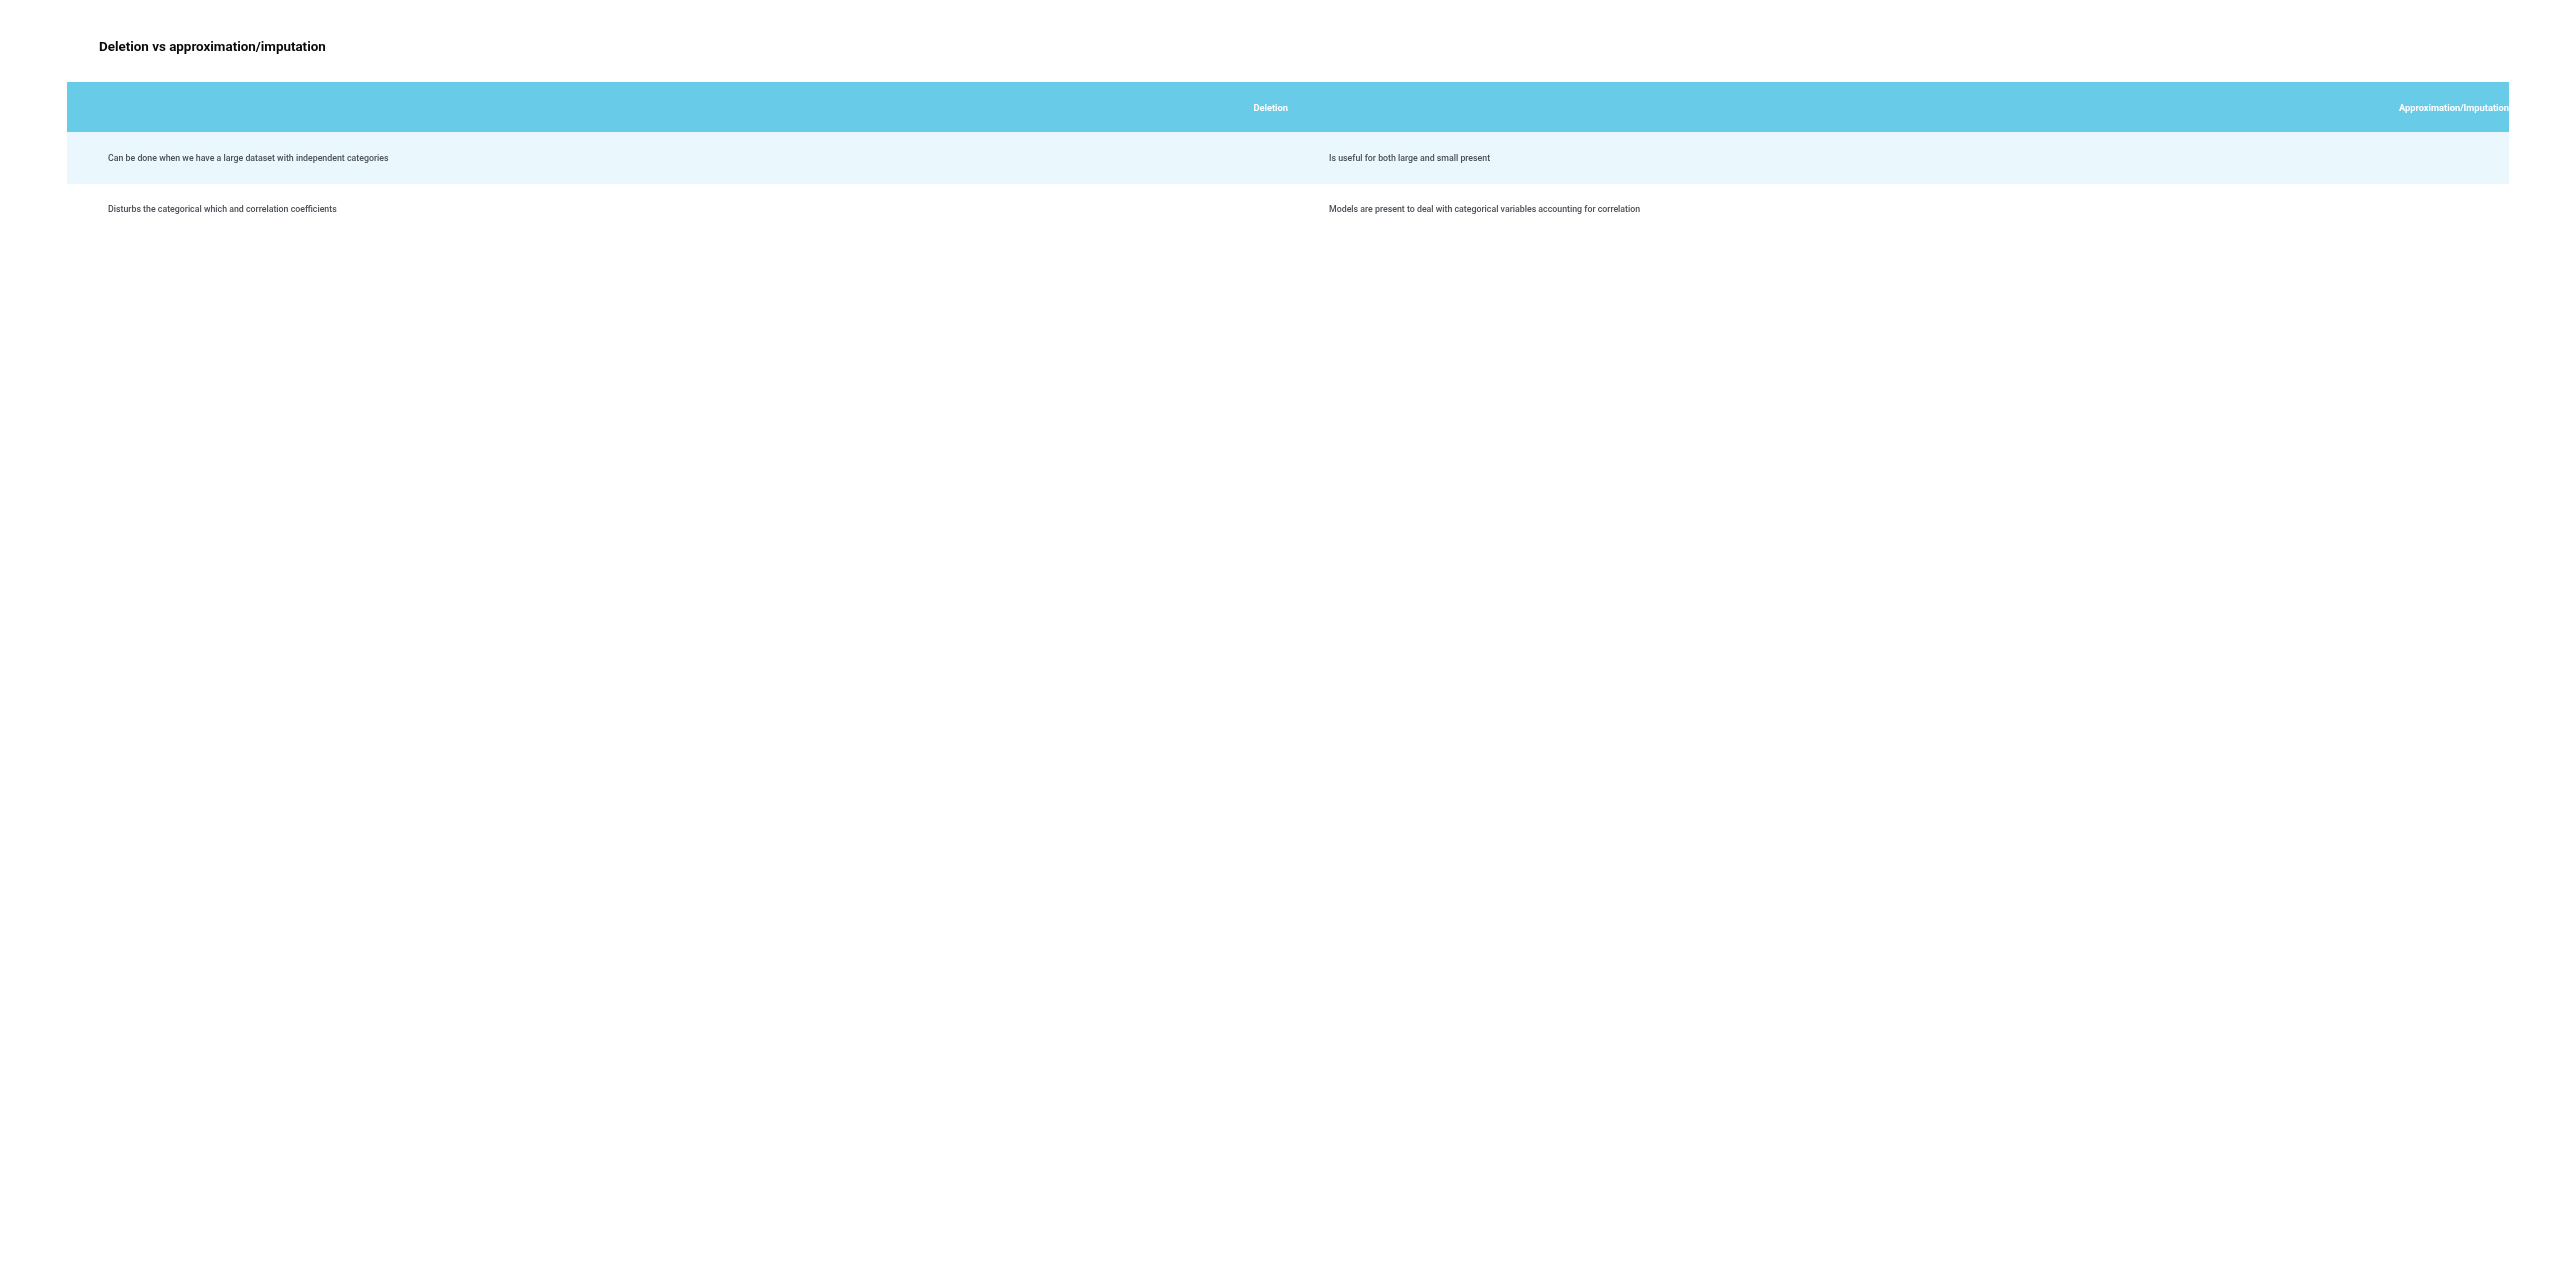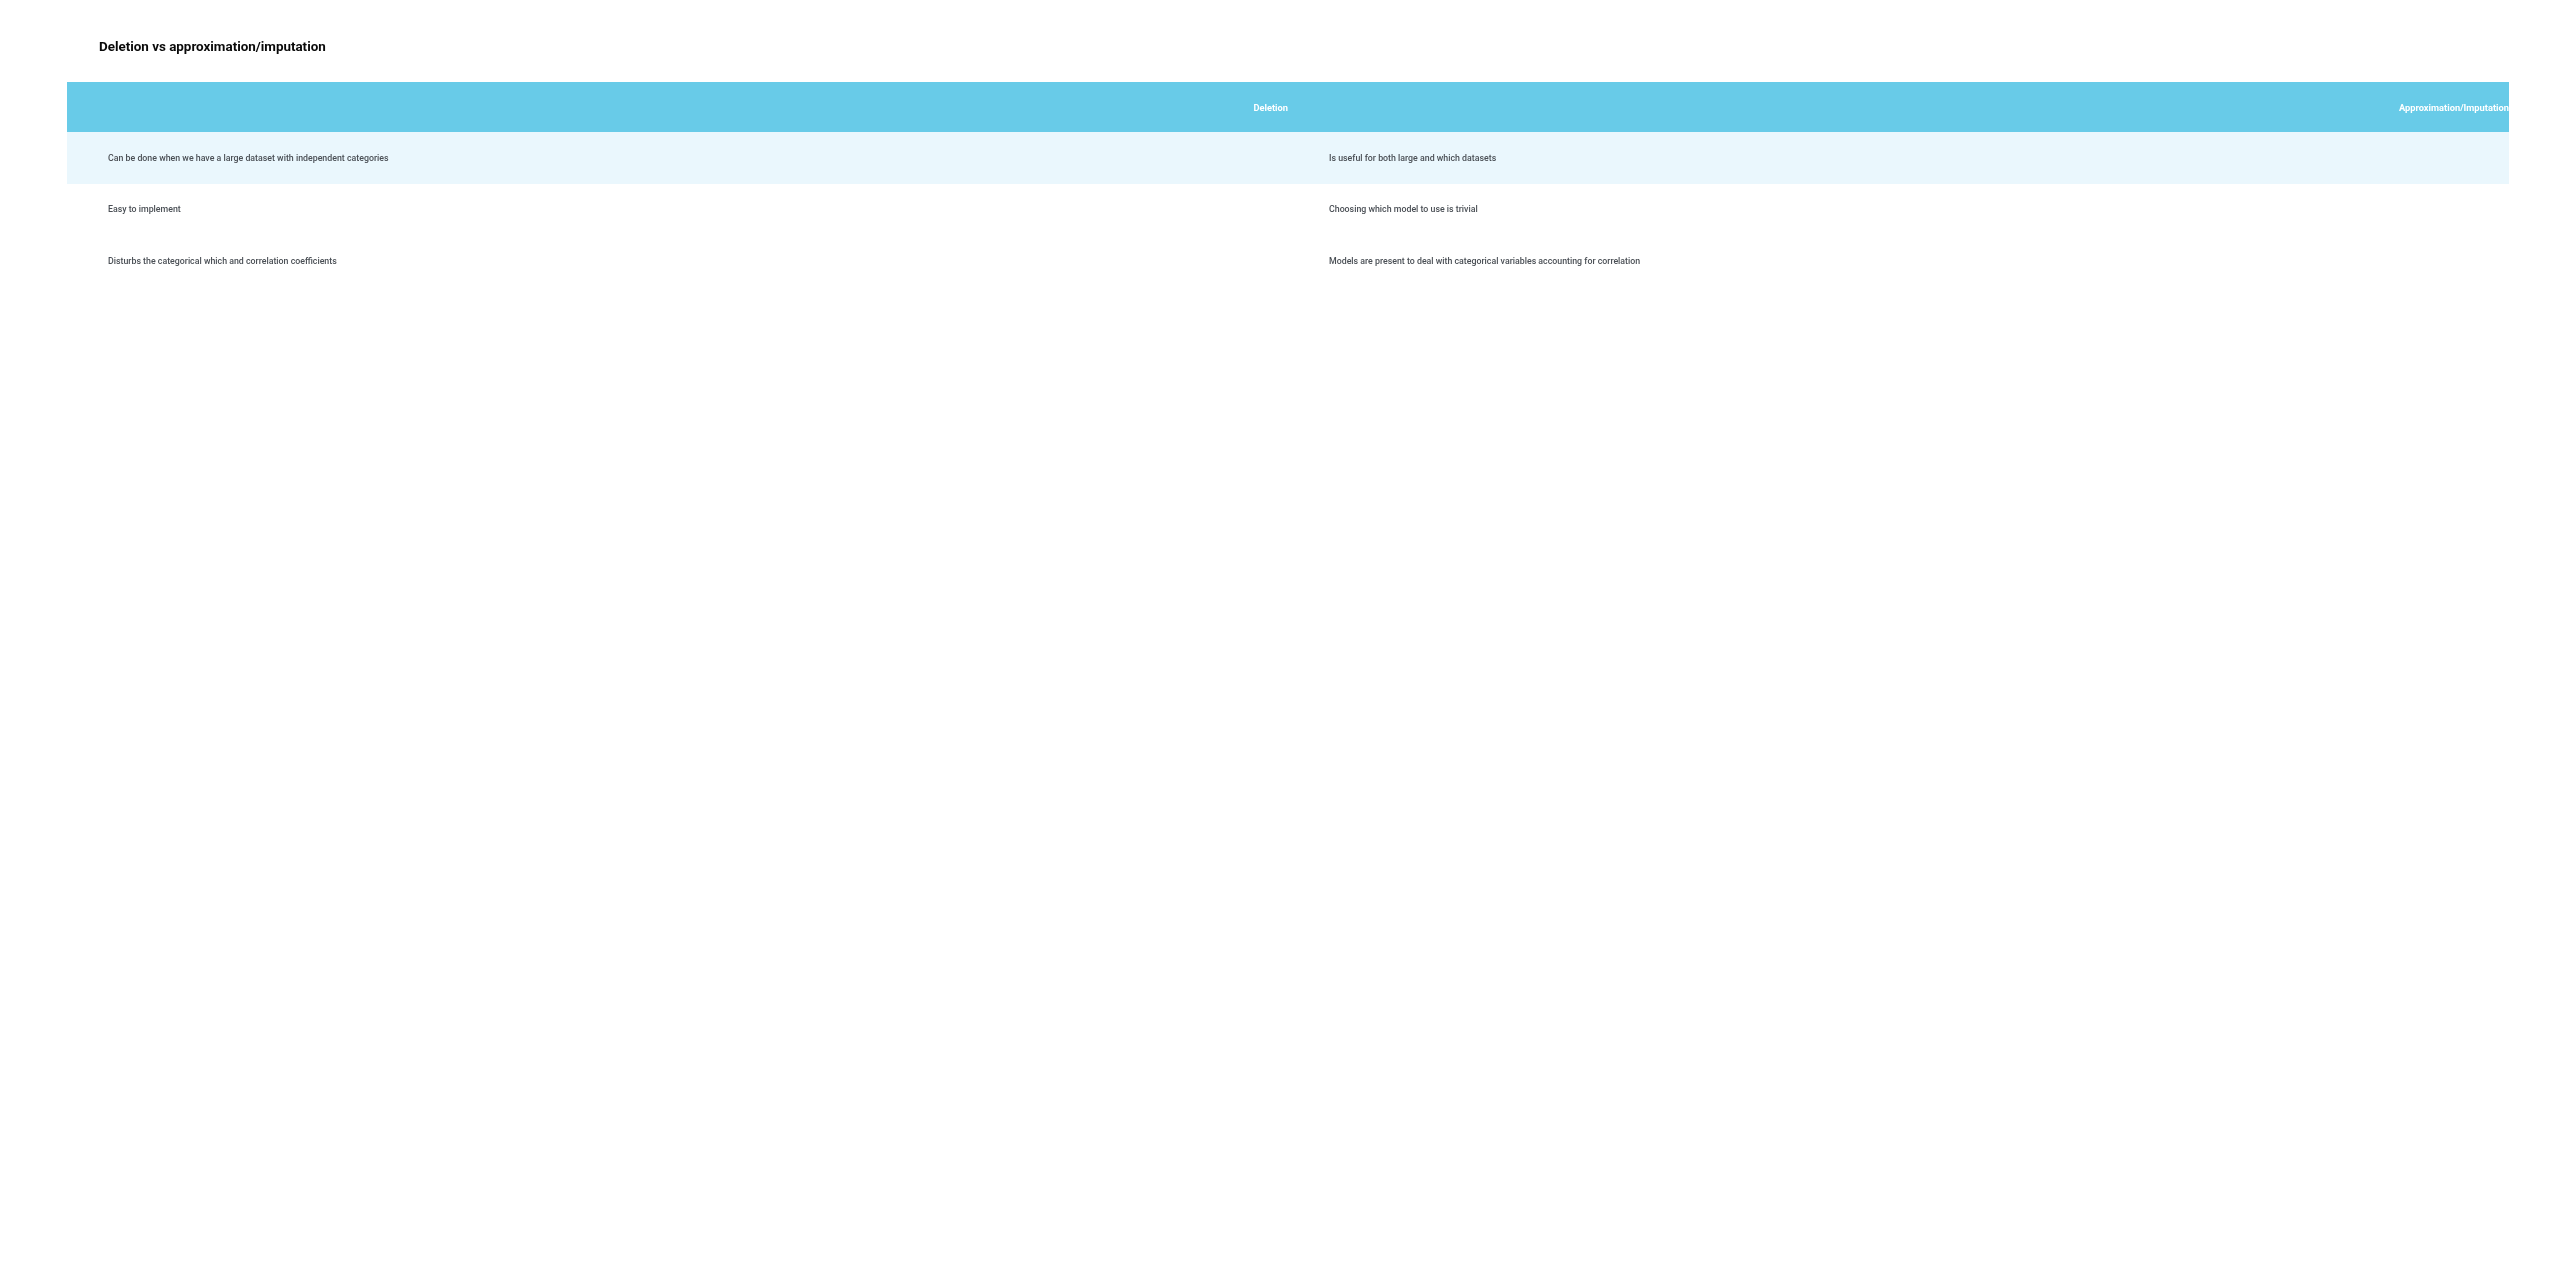--- a/index.html
+++ b/index.html
@@ -60,25 +60,21 @@
 <table class="table">
   <thead>
     <tr class="header-row">
       <th class="header-cell">Deletion</th>
       <th class="header-cell">Approximation/Imputation</th>
     </tr>
   </thead>
   <tbody>
     <tr class="body-row alt">
       <td class="body-cell">Can be done when we have a large dataset with independent categories</td>
-      <td class="body-cell">Is useful for both large and which datasets</td>
-    </tr>
-    <tr class="body-row">
-      <td class="body-cell">Easy to implement</td>
-      <td class="body-cell">Choosing which model to use is trivial</td>
+      <td class="body-cell">Is useful for both large and small present</td>
     </tr>
     <tr class="body-row">
       <td class="body-cell">Disturbs the categorical which and correlation coefficients</td>
       <td class="body-cell">Models are present to deal with categorical variables accounting for correlation</td>
     </tr>
   </tbody>
 </table>
 
 
 </body></html>

